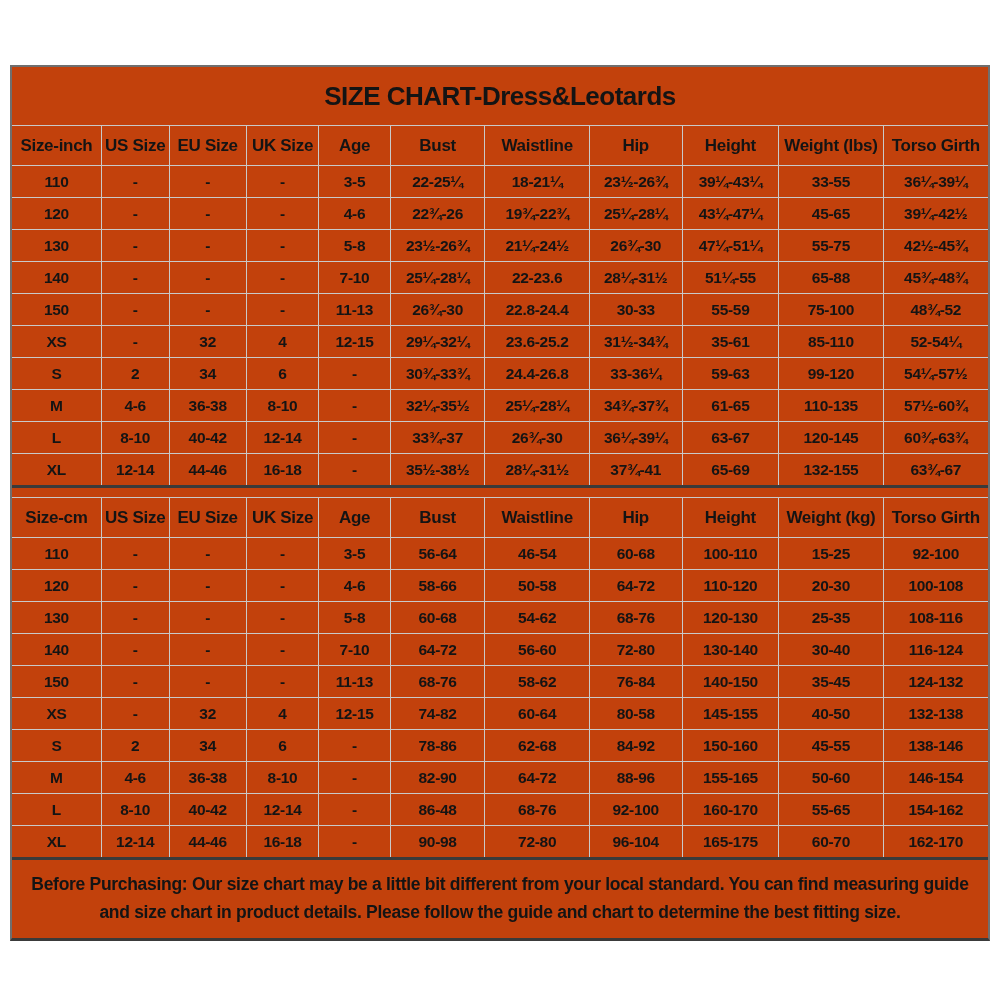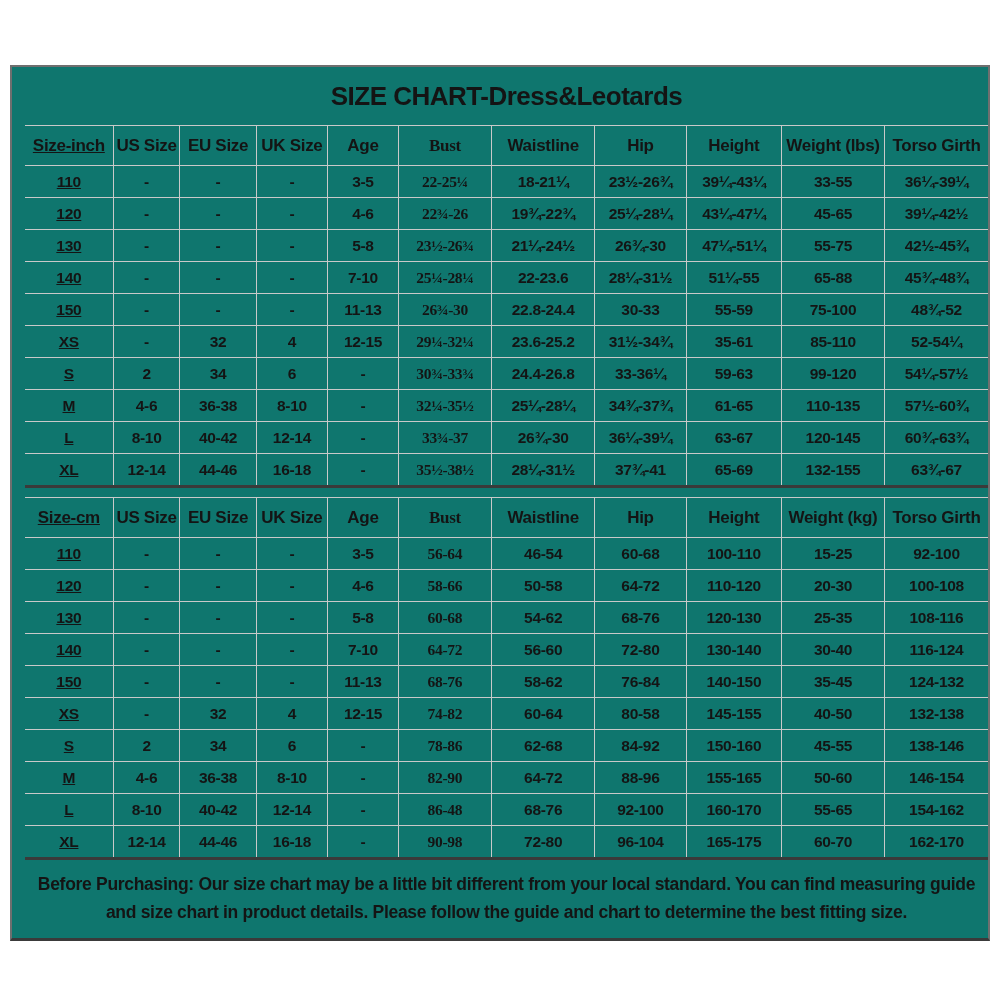--- a/index.html
+++ b/index.html
@@ -12,22 +12,21 @@
     color: #141414;
   }
   .sheet {
     box-sizing: border-box;
     position: absolute;
     left: 10px;
     top: 65px;
     width: 980px;
     border: 2px solid #6f6f6f;
     border-bottom: 3px solid #3a3a3a;
-    background: #0f766e;
-    padding-left: 13px;
+    background: #c2410c;
   }
   .title {
     height: 58px;
     line-height: 58px;
     text-align: center;
     font-size: 26px;
     font-weight: 700;
     letter-spacing: -0.5px;
   }
   .table-section {
@@ -46,26 +45,26 @@
     text-align: center;
     font-weight: 700;
     padding: 0;
     letter-spacing: -0.3px;
     overflow: hidden;
     white-space: nowrap;
   }
   th { height: 39px; font-size: 17px; }
   td { height: 31px; font-size: 15.5px; }
   
-  th:nth-child(1),  td:nth-child(1)  { width: 9.2%; text-decoration: underline; }
+  th:nth-child(1),  td:nth-child(1)  { width: 9.2%; }
   th:nth-child(2),  td:nth-child(2)  { width: 6.9%; }
   th:nth-child(3),  td:nth-child(3)  { width: 7.9%; }
   th:nth-child(4),  td:nth-child(4)  { width: 7.4%; }
   th:nth-child(5),  td:nth-child(5)  { width: 7.3%; }
-  th:nth-child(6),  td:nth-child(6)  { width: 9.7%; font-family: Liberation Serif, serif; }
+  th:nth-child(6),  td:nth-child(6)  { width: 9.7%; }
   th:nth-child(7),  td:nth-child(7)  { width: 10.7%; text-align: center; }
   th:nth-child(8),  td:nth-child(8)  { width: 9.5%; }
   th:nth-child(9),  td:nth-child(9)  { width: 9.9%; }
   th:nth-child(10), td:nth-child(10) { width: 10.7%; }
   th:nth-child(11), td:nth-child(11) { width: 10.8%; }
   .note {
     padding: 10px 8px 12px;
     text-align: center;
     font-size: 17.5px;
     font-weight: 700;

